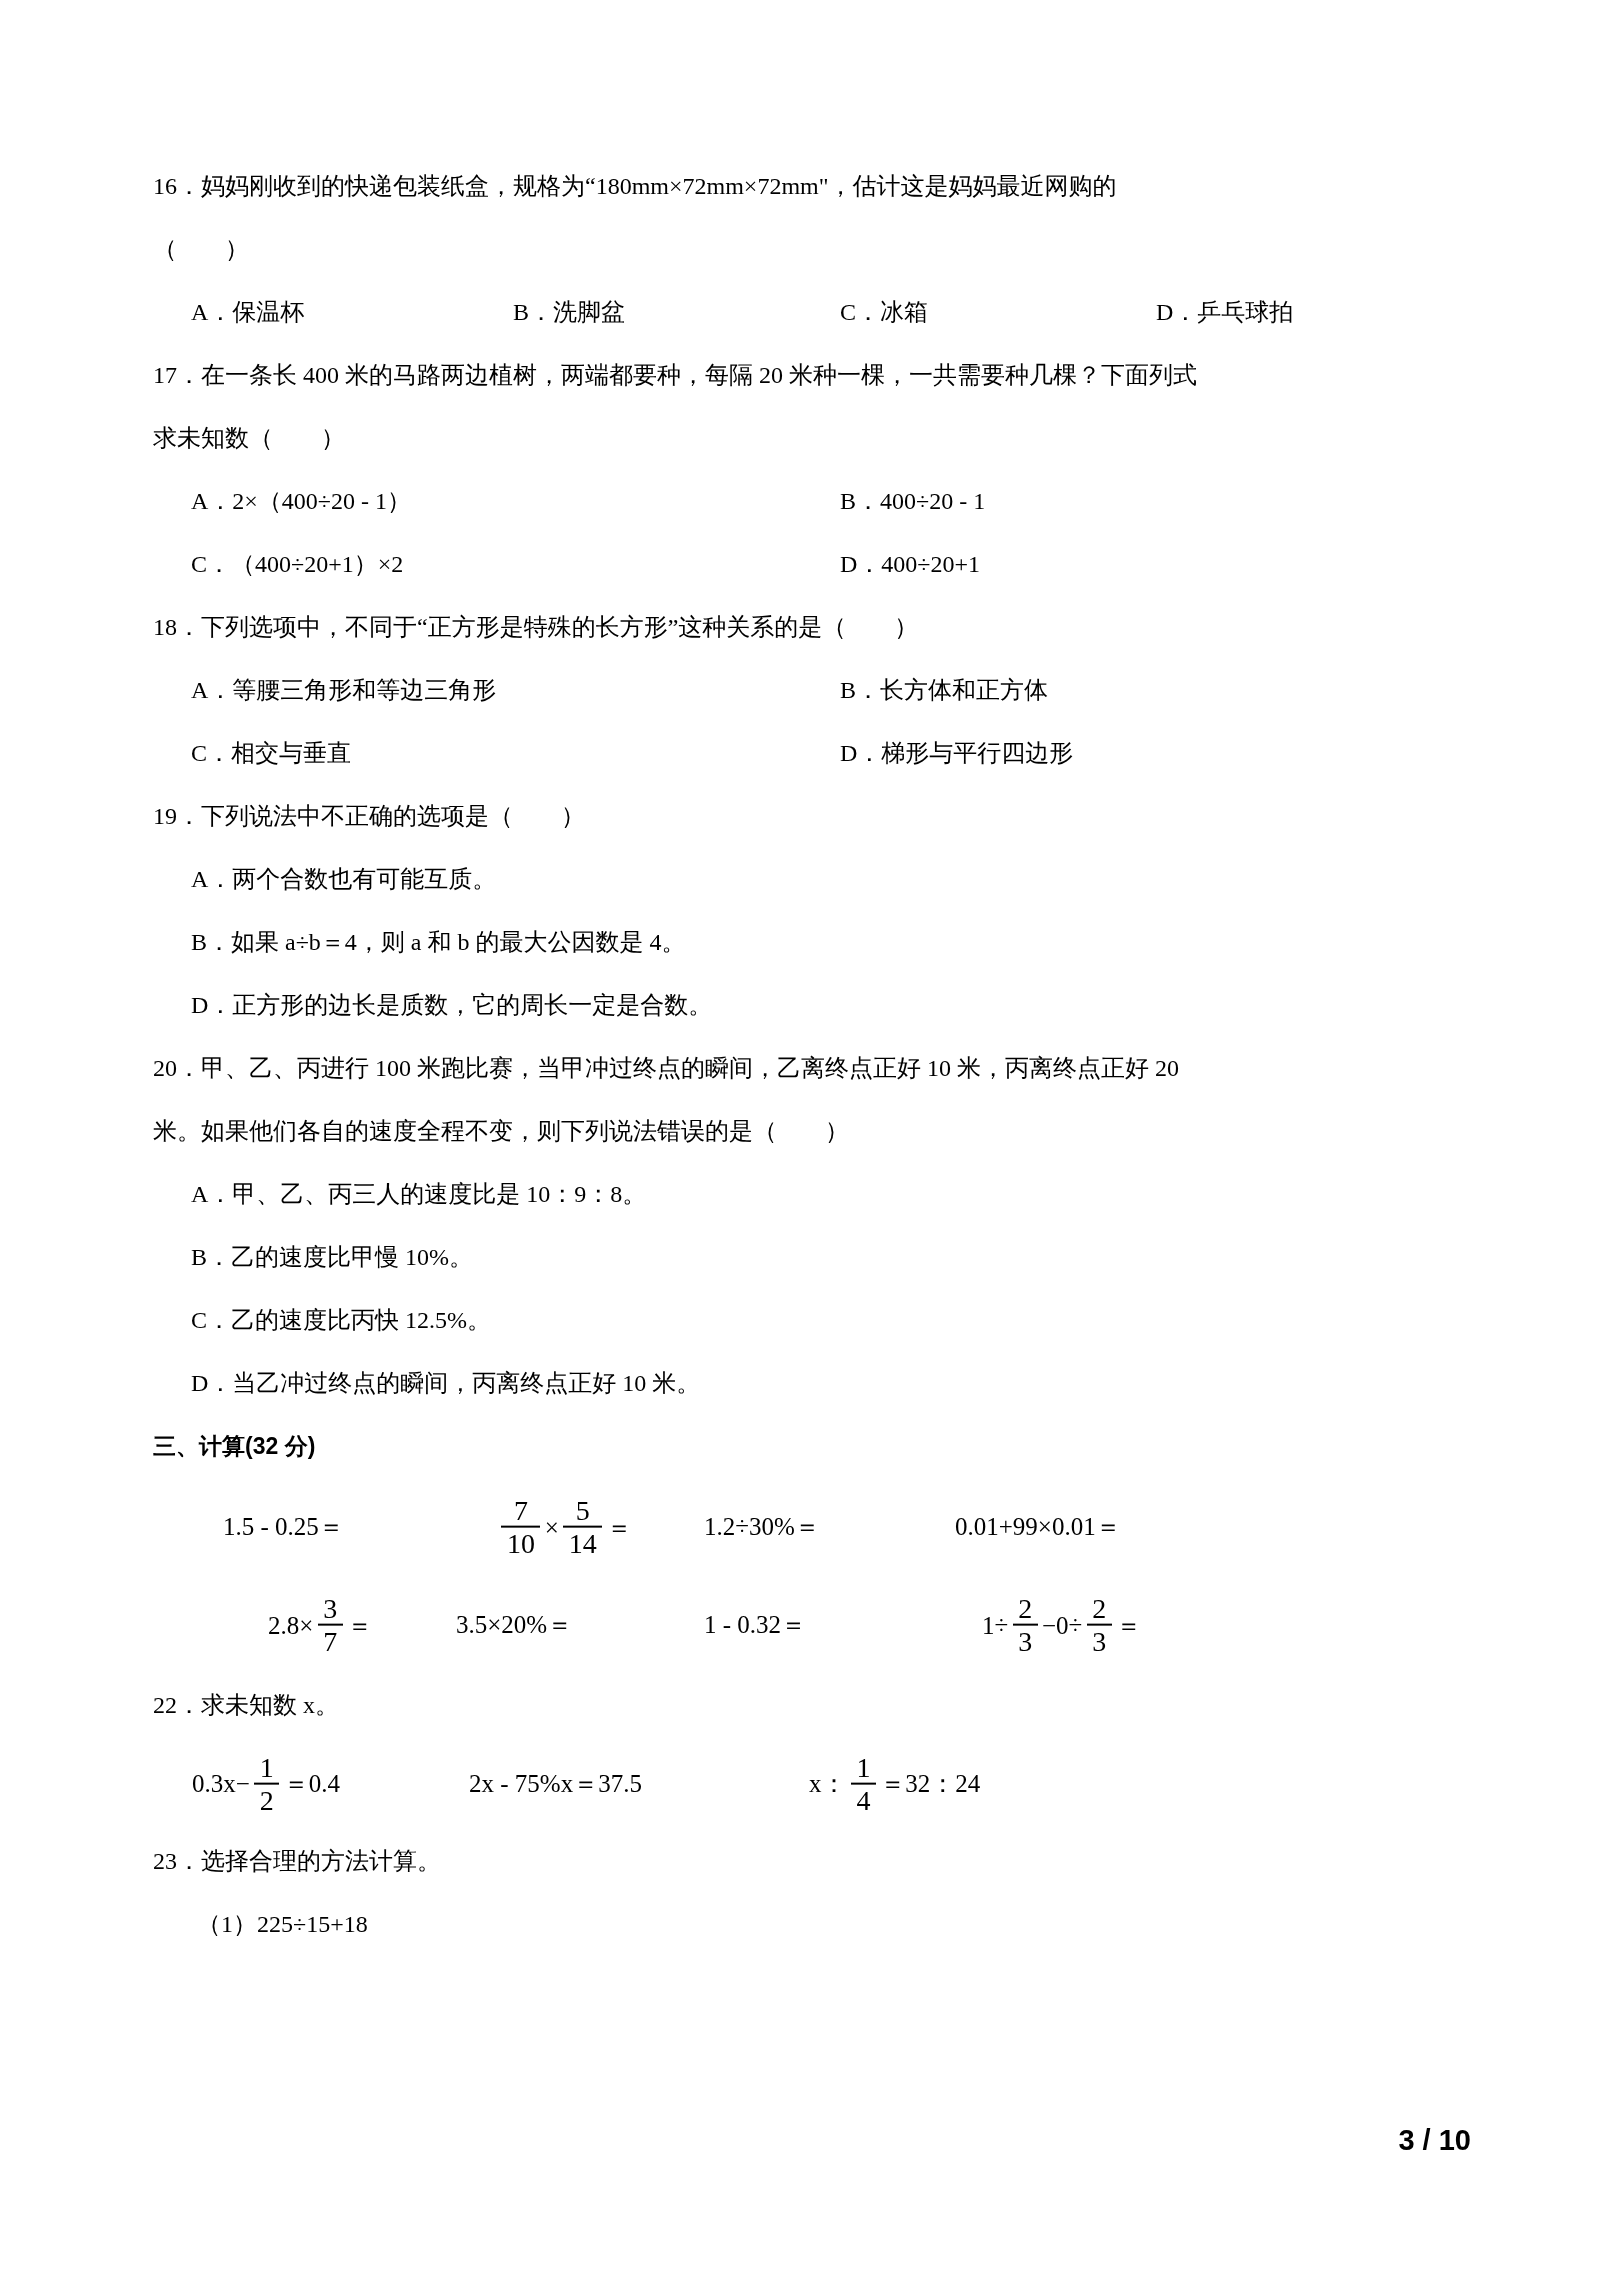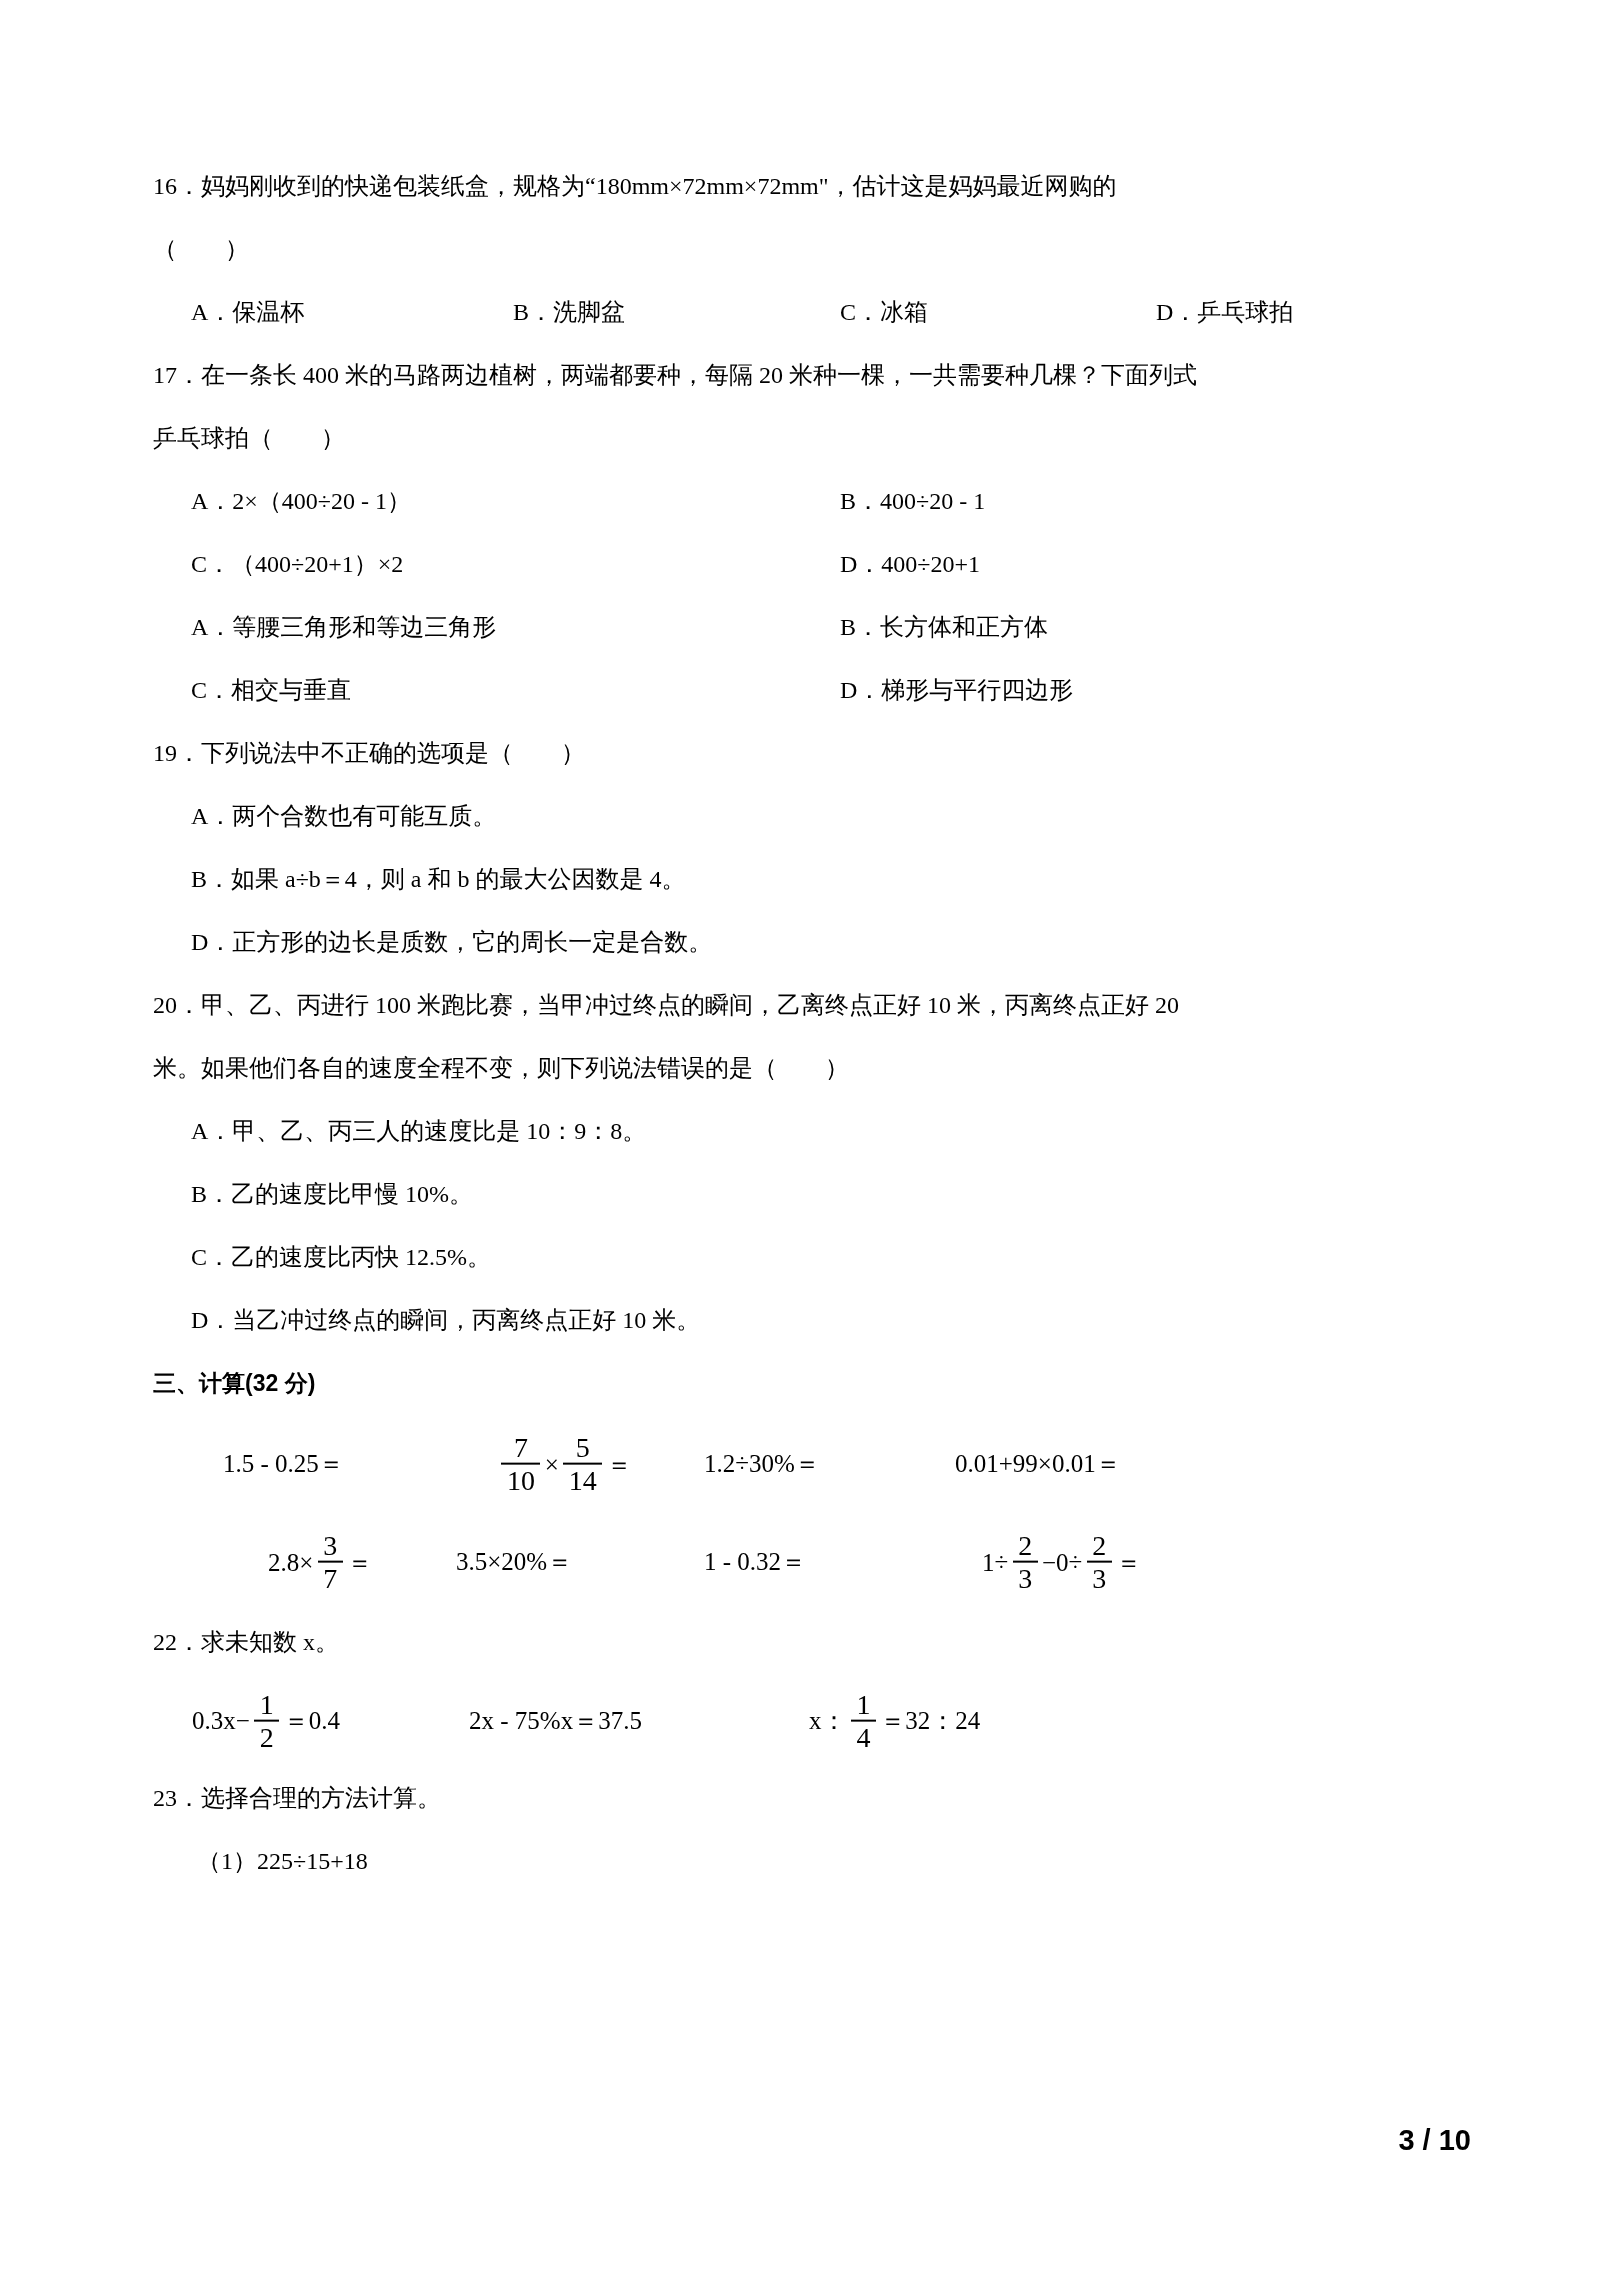--- a/index.html
+++ b/index.html
@@ -54,30 +54,31 @@
   <div class="line">16．妈妈刚收到的快递包装纸盒，规格为“180mm×72mm×72mm"，估计这是妈妈最近网购的</div>
   <div class="line">（　　）</div>
   <div class="line">
     <span class="opt" style="left:38px">A．保温杯</span>
     <span class="opt" style="left:360px">B．洗脚盆</span>
     <span class="opt" style="left:687px">C．冰箱</span>
     <span class="opt" style="left:1003px">D．乒乓球拍</span>
   </div>
 
   <div class="line">17．在一条长 400 米的马路两边植树，两端都要种，每隔 20 米种一棵，一共需要种几棵？下面列式</div>
-  <div class="line">乒乓球拍（　　）</div>
+  <div class="line">求未知数（　　）</div>
   <div class="line">
     <span class="opt" style="left:38px">A．2×（400÷20 - 1）</span>
     <span class="opt" style="left:687px">B．400÷20 - 1</span>
   </div>
   <div class="line">
     <span class="opt" style="left:38px">C．（400÷20+1）×2</span>
     <span class="opt" style="left:687px">D．400÷20+1</span>
   </div>
 
+  <div class="line">18．下列选项中，不同于“正方形是特殊的长方形”这种关系的是（　　）</div>
   <div class="line">
     <span class="opt" style="left:38px">A．等腰三角形和等边三角形</span>
     <span class="opt" style="left:687px">B．长方体和正方体</span>
   </div>
   <div class="line">
     <span class="opt" style="left:38px">C．相交与垂直</span>
     <span class="opt" style="left:687px">D．梯形与平行四边形</span>
   </div>
 
   <div class="line">19．下列说法中不正确的选项是（　　）</div>

